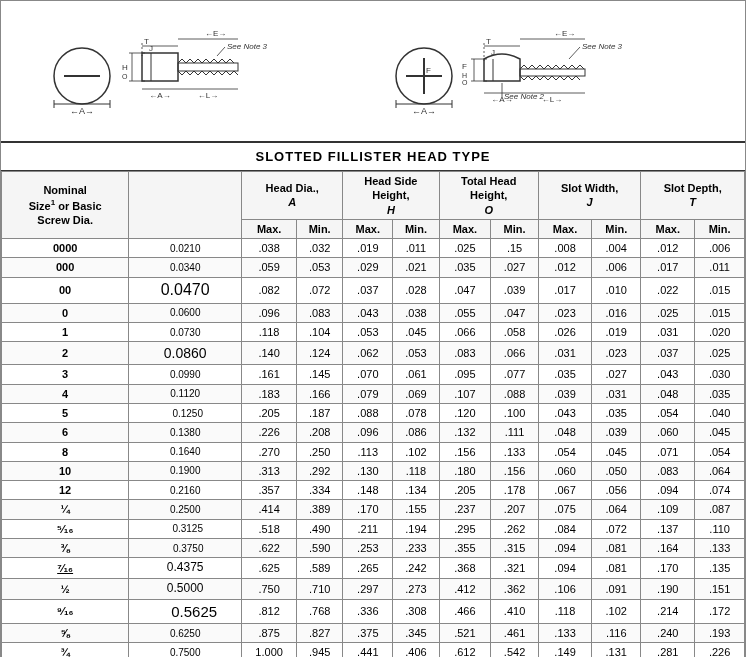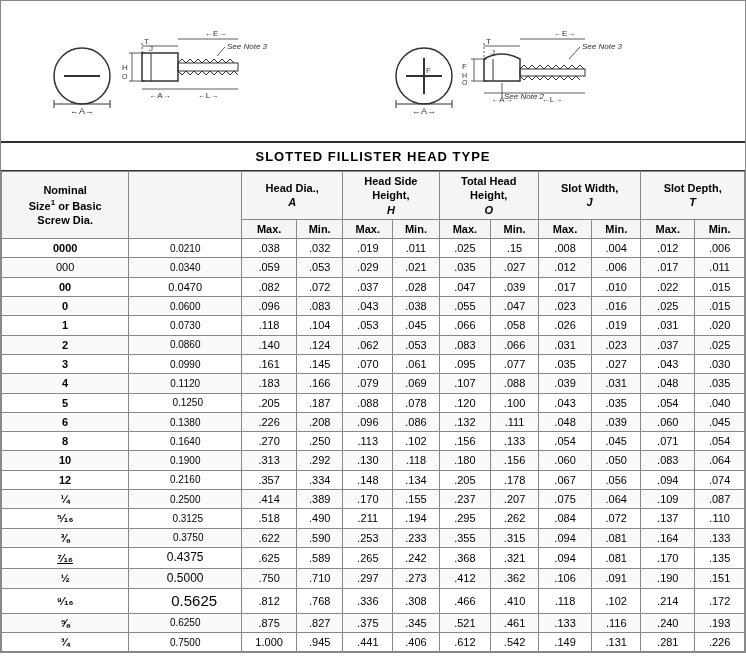--- a/index.html
+++ b/index.html
@@ -195,36 +195,36 @@
             <td>.019</td>
             <td>.011</td>
             <td>.025</td>
             <td>.15</td>
             <td>.008</td>
             <td>.004</td>
             <td>.012</td>
             <td>.006</td>
           </tr>
           <tr>
-            <td style="font-weight: normal;">000</td>
+            <td style="font-weight: bold;">000</td>
             <td style="font-size: 10px;">0.0340</td>
             <td>.059</td>
             <td>.053</td>
             <td>.029</td>
             <td>.021</td>
             <td>.035</td>
             <td>.027</td>
             <td>.012</td>
             <td>.006</td>
             <td>.017</td>
             <td>.011</td>
           </tr>
           <tr>
             <td style="font-weight: bold;">00</td>
-            <td style="font-size: 11px;">0.0470</td>
+            <td style="font-size: 16px;">0.0470</td>
             <td>.082</td>
             <td>.072</td>
             <td>.037</td>
             <td>.028</td>
             <td>.047</td>
             <td>.039</td>
             <td>.017</td>
             <td>.010</td>
             <td>.022</td>
             <td>.015</td>
@@ -252,21 +252,21 @@
             <td>.045</td>
             <td>.066</td>
             <td>.058</td>
             <td>.026</td>
             <td>.019</td>
             <td>.031</td>
             <td>.020</td>
           </tr>
           <tr>
             <td style="font-weight: bold;">2</td>
-            <td style="font-size: 10px;">0.0860</td>
+            <td style="font-size: 14px;">0.0860</td>
             <td>.140</td>
             <td>.124</td>
             <td>.062</td>
             <td>.053</td>
             <td>.083</td>
             <td>.066</td>
             <td>.031</td>
             <td>.023</td>
             <td>.037</td>
             <td>.025</td>

